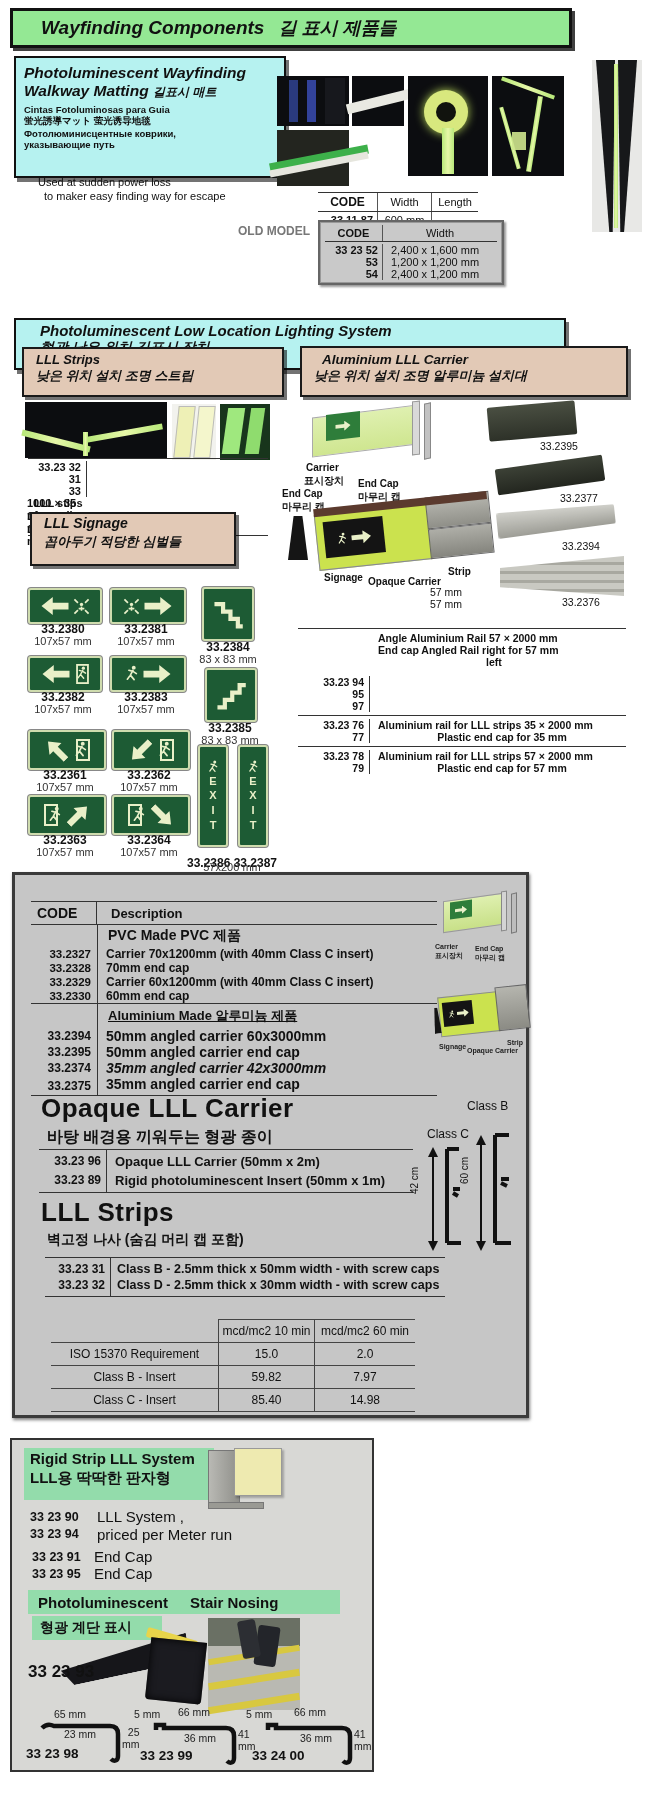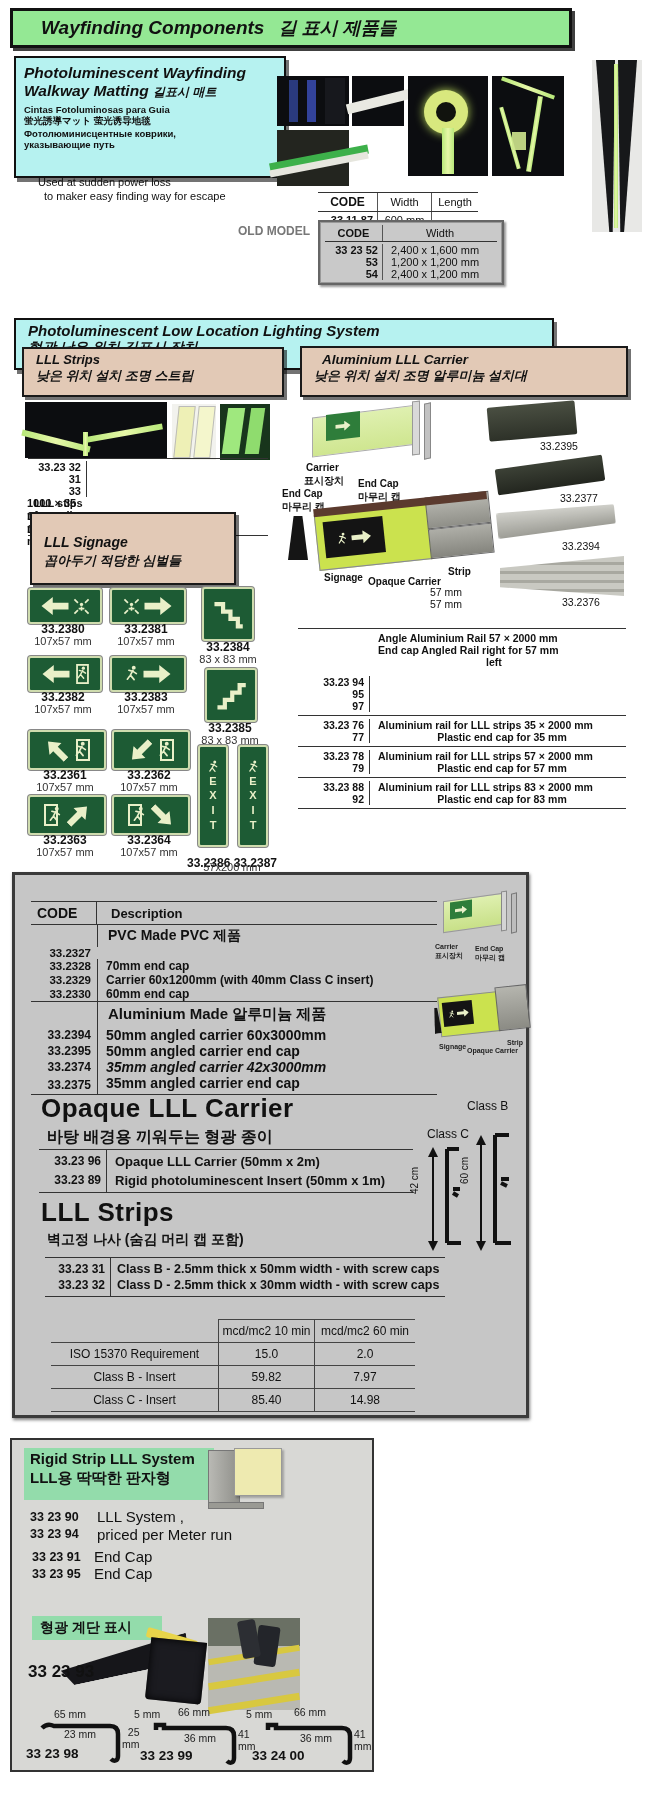--- a/index.html
+++ b/index.html
@@ -162,21 +162,21 @@
         <div class="rt b" style="font-size:11px;">54</div>
       </div>
       <div style="padding-left:8px;">
         <div style="font-size:11px;">2,400 x 1,600 mm</div>
         <div style="font-size:11px;">1,200 x 1,200 mm</div>
         <div style="font-size:11px;">2,400 x 1,200 mm</div>
       </div>
     </div>
   </div>
 
-  <div class="abs cyanbox" style="left:14px;top:318px;width:524px;height:44px;padding:2px 0 2px 12px;">
+  <div class="abs cyanbox" style="left:14px;top:318px;width:524px;height:44px;padding:2px 0 2px 24px;">
     <div class="it" style="font-size:15px;">Photoluminescent Low Location Lighting System</div>
     <div class="it" style="font-size:14px;">형광 낮은 위치 길표시 장치</div>
   </div>
 
   <div class="abs tanbox" style="left:22px;top:347px;width:234px;height:40px;">
     <div class="it" style="font-size:13px;">LLL Strips</div>
     <div class="it" style="font-size:13px;">낮은 위치 설치 조명 스트립</div>
   </div>
 
   <div class="abs photo" style="left:25px;top:402px;width:142px;height:56px;">
@@ -201,21 +201,21 @@
       <div class="rt b" style="font-size:11px;">33</div>
     </div>
     <div style="order:3;margin-left:-1px;padding-left:7px;position:relative;">
       <div class="b" style="font-size:11px;">LLL stips for wall marking</div>
       <div class="b abs" style="font-size:11px;right:2px;top:0;">1000 × 35 mm</div>
       <div class="b abs" style="font-size:11px;right:2px;top:13px;">1000 × 57 mm</div>
       <div class="b abs" style="font-size:11px;right:2px;top:26px;">1000 × 83 mm</div>
     </div>
   </div>
 
-  <div class="abs tanbox" style="left:30px;top:512px;width:178px;height:46px;padding-top:20px;">
+  <div class="abs tanbox" style="left:30px;top:512px;width:178px;height:46px;padding-top:1px;">
     <div class="it" style="font-size:14px;">LLL Signage</div>
     <div class="it" style="font-size:13px;margin-top:2px;">꼽아두기 적당한 심벌들</div>
   </div>
 
   <div class="abs sign" style="left:28px;top:588px;width:70px;height:32px;">
     <svg width="30" height="18">
         <use href="#sym-arrow" width="30" height="18"></use>
       </svg>
     <svg width="17" height="17">
         <use href="#sym-assembly" width="17" height="17"></use>
@@ -447,61 +447,52 @@
     <div class="hr-t" style="display:grid;grid-template-columns:72px 1fr;padding:3px 0;">
       <div style="padding-right:5px;border-right:1.5px solid #333;">
         <div class="rt b" style="font-size:10.5px;">33.23 78</div>
         <div class="rt b" style="font-size:10.5px;">79</div>
       </div>
       <div style="padding-left:8px;">
         <div class="b" style="font-size:10.5px;">Aluminium rail for LLL strips 57 × 2000 mm</div>
         <div class="b ctr" style="font-size:10.5px;">Plastic end cap  for 57 mm</div>
       </div>
     </div>
-    <div class="hr-t hr-b" style="display:grid;grid-template-columns:72px 1fr;padding:3px 0;">
-      <div style="padding-right:5px;border-right:1.5px solid #333;">
-        <div class="rt b" style="font-size:10.5px;">33.23 88</div>
-        <div class="rt b" style="font-size:10.5px;">92</div>
-      </div>
-      <div style="padding-left:8px;">
-        <div class="b" style="font-size:10.5px;">Aluminium rail for LLL strips 83 × 2000 mm</div>
-        <div class="b ctr" style="font-size:10.5px;">Plastic end cap  for 83 mm</div>
-      </div>
-    </div>
   </div>
 
   <div class="abs panel" style="left:12px;top:872px;width:511px;height:540px;">
 
     <div class="abs ptable" style="left:16px;top:26px;width:406px;">
       <div class="hr-t hr-b" style="display:grid;grid-template-columns:66px 1fr;">
         <div class="b" style="font-size:14px;padding:3px 0 3px 6px;border-right:1.5px solid #333;">CODE</div>
         <div class="b" style="font-size:13px;padding:4px 0 3px 14px;">Description</div>
       </div>
       <div class="prow">
           <div class="pcode"></div>
           <div class="pdesc" style="font-size:14px;border-left:1.5px solid #333;padding:2px 0 2px 10px;">PVC Made   PVC 제품</div>
         </div>
       <div class="prow">
           <div class="pcode">33.2327</div>
+          <div class="pdesc" style="border-left:1.5px solid #333;">Carrier 70x1200mm (with 40mm Class C insert)</div>
         </div>
       <div class="prow">
           <div class="pcode">33.2328</div>
           <div class="pdesc" style="border-left:1.5px solid #333;">70mm end cap</div>
         </div>
       <div class="prow">
           <div class="pcode">33.2329</div>
           <div class="pdesc" style="border-left:1.5px solid #333;">Carrier 60x1200mm (with 40mm Class C insert)</div>
         </div>
       <div class="prow">
           <div class="pcode">33.2330</div>
           <div class="pdesc" style="border-left:1.5px solid #333;">60mm end cap</div>
         </div>
       <div class="prow hr-t">
           <div class="pcode"></div>
-          <div class="pdesc" style="font-size:15px;border-left:1.5px solid #333;padding:3px 0 3px 10px;">Aluminium Made  알루미늄 제품</div>
+          <div class="pdesc" style="font-size:13px;border-left:1.5px solid #333;padding:3px 0 3px 10px;text-decoration:underline;">Aluminium Made  알루미늄 제품</div>
         </div>
       <div class="prow">
           <div class="pcode" style="font-size:12px;">33.2394</div>
           <div class="pdesc" style="font-size:14px;border-left:1.5px solid #333;">50mm angled carrier 60x3000mm</div>
         </div>
       <div class="prow">
           <div class="pcode" style="font-size:12px;">33.2395</div>
           <div class="pdesc" style="font-size:14px;border-left:1.5px solid #333;">50mm angled carrier end cap</div>
         </div>
       <div class="prow">
@@ -622,20 +613,24 @@
 
     <div class="abs b" style="left:18px;top:70px;font-size:12.5px;">33 23 90</div>
     <div class="abs" style="left:85px;top:68px;font-size:15px;">LLL System ,</div>
     <div class="abs b" style="left:18px;top:87px;font-size:12.5px;text-align:right;">33 23 94</div>
     <div class="abs" style="left:85px;top:86px;font-size:15px;">priced per Meter run</div>
     <div class="abs b" style="left:20px;top:110px;font-size:12.5px;">33 23 91</div>
     <div class="abs" style="left:82px;top:108px;font-size:15px;">End Cap</div>
     <div class="abs b" style="left:20px;top:127px;font-size:12.5px;">33 23 95</div>
     <div class="abs" style="left:82px;top:125px;font-size:15px;">End Cap</div>
 
+    <div class="abs chip" style="left:16px;top:150px;width:302px;height:24px;display:flex;gap:22px;align-items:center;padding-left:10px;">
+      <span class="b" style="font-size:15px;">Photoluminescent</span>
+      <span class="b" style="font-size:15px;">Stair Nosing</span>
+    </div>
     <div class="abs chip" style="left:20px;top:176px;width:122px;height:24px;display:flex;align-items:center;padding-left:8px;">
       <span class="b" style="font-size:14px;">형광 계단 표시</span>
     </div>
 
     <div class="abs" style="left:48px;top:192px;width:140px;height:78px;">
       <div class="abs" style="left:0;top:14px;width:130px;height:28px;background:#16161a;transform:rotate(-12deg);clip-path:polygon(0 40%,100% 0,100% 100%,8% 100%);"></div>
       <div class="abs" style="left:86px;top:2px;width:52px;height:10px;background:#e8d44a;transform:rotate(16deg);border-radius:2px;"></div>
       <div class="abs" style="left:88px;top:8px;width:56px;height:62px;background:#1b1b20;transform:rotate(6deg);border-radius:0 0 4px 4px;box-shadow:inset 0 0 8px #000;"></div>
     </div>
     <div class="abs b" style="left:16px;top:222px;font-size:17px;">33 23 93</div>

